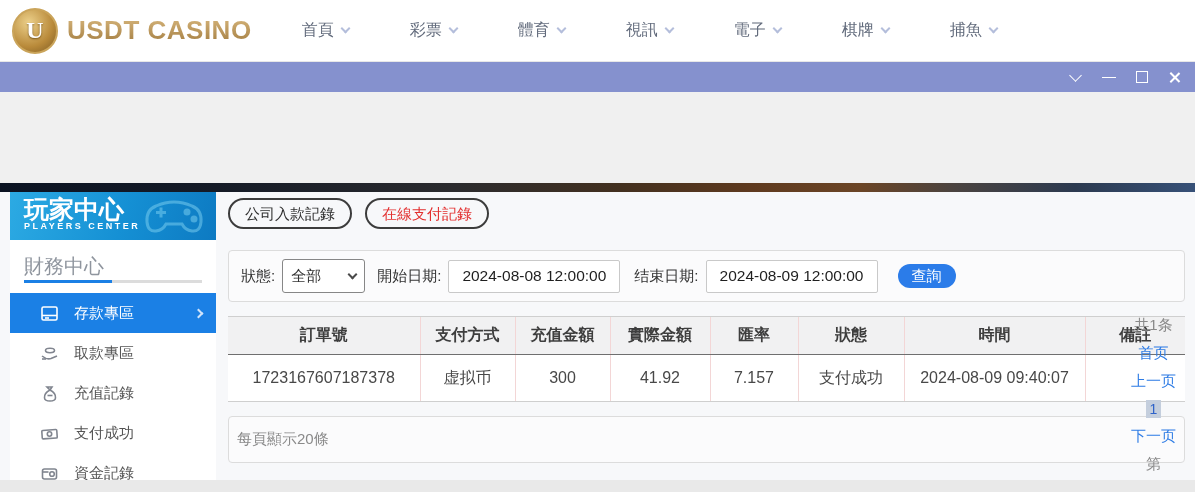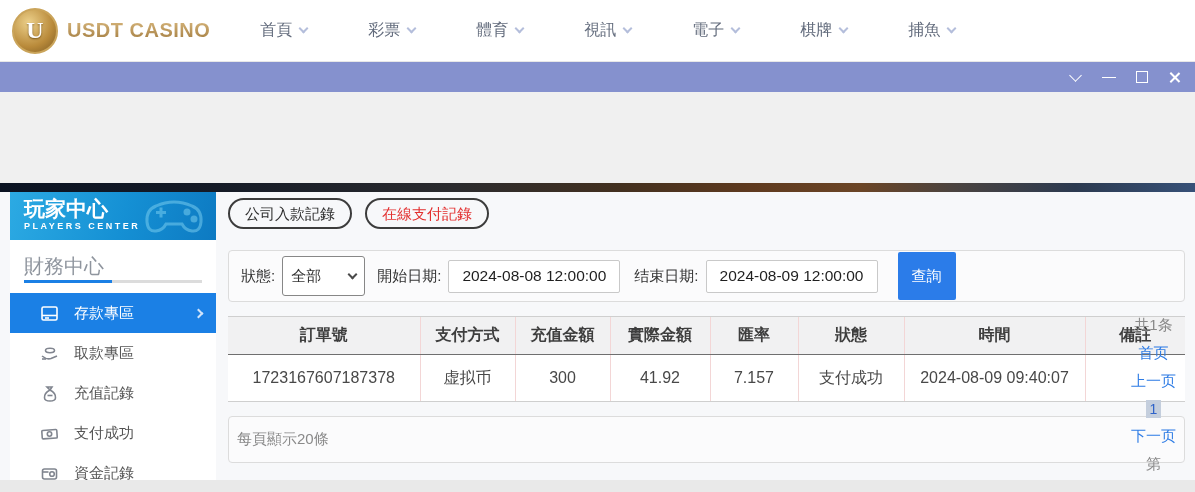--- a/index.html
+++ b/index.html
@@ -7,21 +7,21 @@
   body { position:relative; overflow:hidden; background:#f0f0f0; font-family:"Liberation Sans",sans-serif; }
 
   
   .topbar { position:absolute; top:0; left:0; width:1195px; height:62px; background:#ffffff;
             border-bottom:1px solid #e7e7e7; display:flex; align-items:center; }
   .logo { display:flex; align-items:center; gap:9px; margin-left:12px; cursor:pointer; }
   .logo-circle { width:46px; height:46px; border-radius:50%;
                  background:radial-gradient(circle at 35% 30%, #ecd08a, #b98a3a 60%, #7c5a22);
                  border:2px solid #caa45a; display:flex; align-items:center; justify-content:center; }
   .logo-u { color:#fff; font-size:24px; font-weight:bold; font-family:"Liberation Serif",serif; text-shadow:0 1px 2px #6b4d17; }
-  .brand-title { font-size:20px; font-weight:800; letter-spacing:0.5px;
+  .brand-title { font-size:26px; font-weight:800; letter-spacing:0.5px;
                  background:linear-gradient(#d9b87e,#a07a3e); -webkit-background-clip:text; background-clip:text; color:transparent; }
   .nav { display:flex; gap:61px; margin-left:50px; }
   .nav-item { display:flex; align-items:center; gap:8px; color:#626b7c; font-size:16px; cursor:pointer; white-space:nowrap; }
   .chev-dn { width:7px; height:7px; border-right:2px solid #b4bedb; border-bottom:2px solid #b4bedb;
              transform:rotate(45deg); margin-top:-4px; }
 
   
   .titlebar { position:absolute; top:62px; left:0; width:1195px; height:30px; background:#8591ce;
               display:flex; align-items:center; justify-content:flex-end; padding-right:4px; }
   .win-btn { width:33px; height:30px; display:flex; align-items:center; justify-content:center; cursor:pointer; }
@@ -35,21 +35,21 @@
   
   .gray-band { position:absolute; top:92px; left:0; width:1195px; height:91px; background:#f0f0f0; }
   .banner-strip { position:absolute; top:183px; left:0; width:1195px; height:9px;
       background:linear-gradient(90deg,#0b1322 0%,#151b27 18%,#2b2b2e 38%,#43301f 52%,#5f3a1f 63%,#6b4526 72%,#4a4340 80%,#2c3a50 90%,#375178 100%); }
   .main-band { position:absolute; top:192px; left:0; width:1195px; height:288px; background:#f7f8fa; }
 
   
   .sidebar { position:absolute; left:10px; top:192px; width:206px; height:288px; background:#fff; overflow:hidden; }
   .sb-header { height:48px; background:linear-gradient(105deg,#2caae3 0%,#1590d4 55%,#0d7ac2 100%);
                color:#fff; padding:5px 0 0 14px; position:relative; overflow:hidden; }
-  .sb-title { font-size:21px; font-weight:bold; line-height:24px; }
+  .sb-title { font-size:25px; font-weight:bold; line-height:24px; }
   .sb-sub { font-size:9px; letter-spacing:2.5px; font-weight:bold; }
   .sb-gamepad { position:absolute; right:10px; top:4px; opacity:0.5; }
   .sb-section { padding:13px 14px 0 14px; }
   .sb-section-title { font-size:20px; color:#8f959e; }
   .sb-underline { height:3px; background:#dcdcdc; display:flex; }
   .sb-underline-accent { width:88px; height:3px; background:#1b80e5; }
   .sb-menu { margin-top:10px; }
   .mi { height:40px; display:flex; align-items:center; gap:15px; padding:0 14px 0 30px; color:#555; font-size:15px; cursor:pointer; }
   .mi-icon { width:19px; height:19px; color:#80858f; flex:0 0 auto; display:flex; align-items:center; }
   .mi.active { background:#1b80e5; color:#fff; }
@@ -60,26 +60,26 @@
   
   .content { position:absolute; left:228px; top:192px; width:957px; height:288px; }
   .tabs { display:flex; gap:13px; padding-top:6px; }
   .tab { height:31px; line-height:27px; padding:0 15px; border:2px solid #3c3c3c; border-radius:17px;
          background:transparent; font-size:15px; color:#2e2e2e; cursor:pointer; font-family:Liberation Sans, sans-serif; }
   .tab.active { color:#e32f2f; }
 
   .filterbar { margin-top:21px; height:52px; border:1px solid #dcdcdc; border-radius:4px; background:#fbfbfc;
                display:flex; align-items:center; padding:13px 12px; font-size:15px; color:#333; }
   .flabel { margin-right:7px; white-space:nowrap; }
-  .fake-select { width:83px; height:40px; border:1px solid #878787; border-radius:3px; background:#fff;
+  .fake-select { width:83px; height:34px; border:1px solid #878787; border-radius:3px; background:#fff;
                  display:flex; align-items:center; justify-content:space-between; padding:0 8px; cursor:pointer; margin-right:12px;font-family:Liberation Mono, monospace; }
   .fake-select .chev-dn { border-color:#4a4a4a; }
   .date-input { width:172px; height:33px; border:1px solid #c9c9c9; border-radius:2px; background:#fff;
                 text-align:center; font-size:15.5px; color:#1f1f1f; font-family:inherit; margin-right:14px; }
-  .search-btn { width:58px; height:48px; background:#2b7ce9; border:none; border-radius:2px; color:#fff;
+  .search-btn { width:58px; height:24px; background:#2b7ce9; border:none; border-radius:12px; color:#fff;
                 font-size:15px; cursor:pointer; font-family:inherit; margin-left:6px; }
 
   table.records { margin-top:14px; width:957px; border-collapse:collapse; background:#fff; }
   table.records th { height:38px; background:#f1f1f2; font-size:16px; font-weight:bold; color:#3e3e3e;
                      border-top:1px solid #cfcfcf; border-bottom:1px solid #6f6f6f; }
   table.records td { height:47px; background:#fff; text-align:center; font-size:16px; color:#484848;
                      border-bottom:1px solid #cfcfcf; }
   table.records th + th, table.records td + td { border-left:1px solid #f3d6d6; }
 
   .pagebar { margin-top:14px; height:47px; border:1px solid #dcdcdc; border-radius:4px; background:#fbfbfc;

